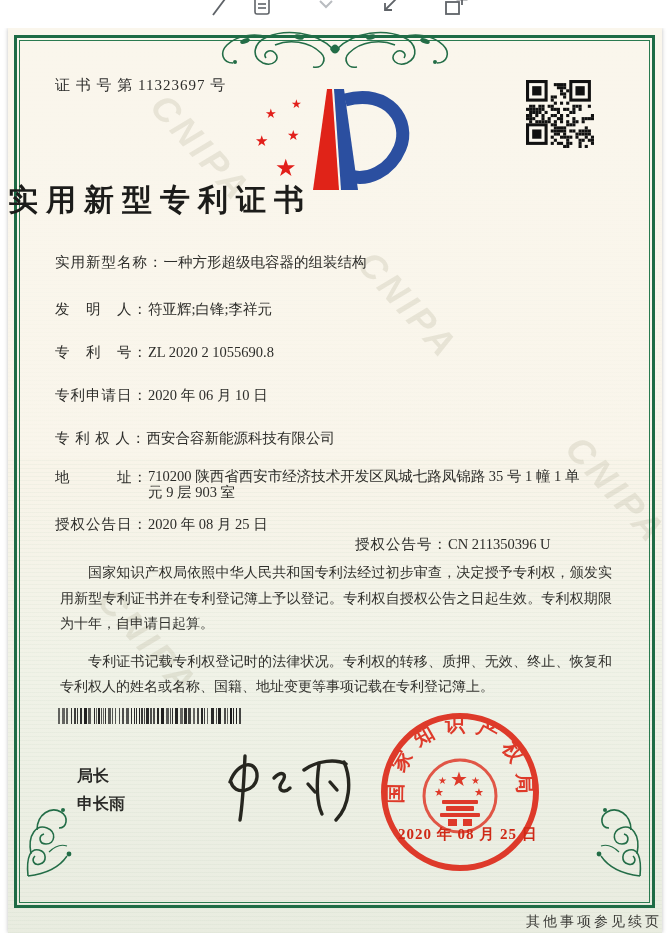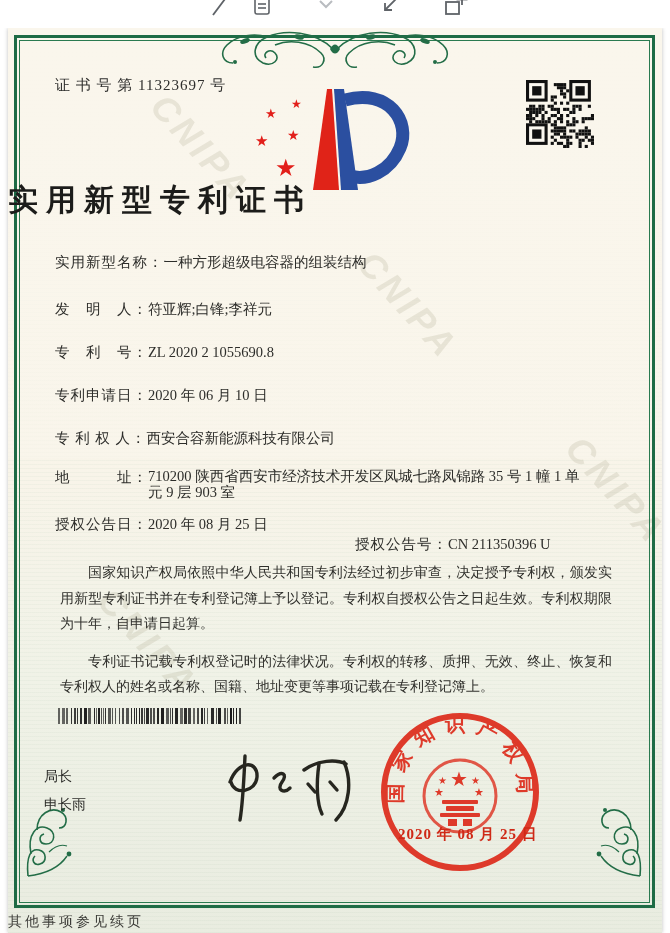--- a/index.html
+++ b/index.html
@@ -45,32 +45,32 @@
   .row.addr { white-space:normal; display:flex; }
   .row.addr .val { display:inline-block; width:438px; line-height:16px; white-space:normal; }
   .grant2 { position:absolute; left:300px; top:0;margin-top:20px; }
 
   .bodytext { position:absolute; left:40px; top:520px; width:576px; font-size:14px;
     line-height:25.5px; color:#30302c; text-align:justify; }
   .bodytext p { text-indent:2em; margin:12px; }
 
   .barcode { position:absolute; left:50px; top:680px; width:186px; height:16px; }
 
-  .president { position:absolute; left:36px; top:734px; font-family:"Liberation Sans","DejaVu Sans",sans-serif;
-    font-size:14px; font-weight:400; color:#2b2b28; line-height:28px; }
+  .president { position:absolute; left:69px; top:734px; font-family:"Liberation Sans","DejaVu Sans",sans-serif;
+    font-size:16px; font-weight:700; color:#2b2b28; line-height:28px; }
 
   .signature { position:absolute; left:208px; top:716px; width:140px; height:92px; }
 
   .seal { position:absolute; left:368px; top:680px; width:168px; height:168px; opacity:.92; }
   .seal-date { position:absolute; left:390px; top:797px; font-size:15px; font-weight:bold;
     letter-spacing:1px; color:#cf2917; z-index:6; white-space:nowrap; }
 
   .page-footer { position:absolute; left:0; top:838px; width:100%; text-align:center;
     font-size:13.5px; color:#3a3a36; letter-spacing:2px; }
-  .continuation { position:absolute; left:0; top:885px; width:100%; text-align:left;
+  .continuation { position:absolute; left:0; top:885px; width:100%; text-align:right;
     font-size:14px; color:#3c3c38; letter-spacing:3px; }
 
   .ornament { position:absolute; color:#236d47; }
   .orn-top { left:50%; top:-3px; transform:translateX(-50%); width:240px; height:50px; }
   .orn-bl { left:8px; bottom:27px; width:60px; height:84px; }
   .orn-br { right:9px; bottom:27px; width:60px; height:84px; transform:scaleX(-1); }
 </style>
 </head>
 <body>
 

